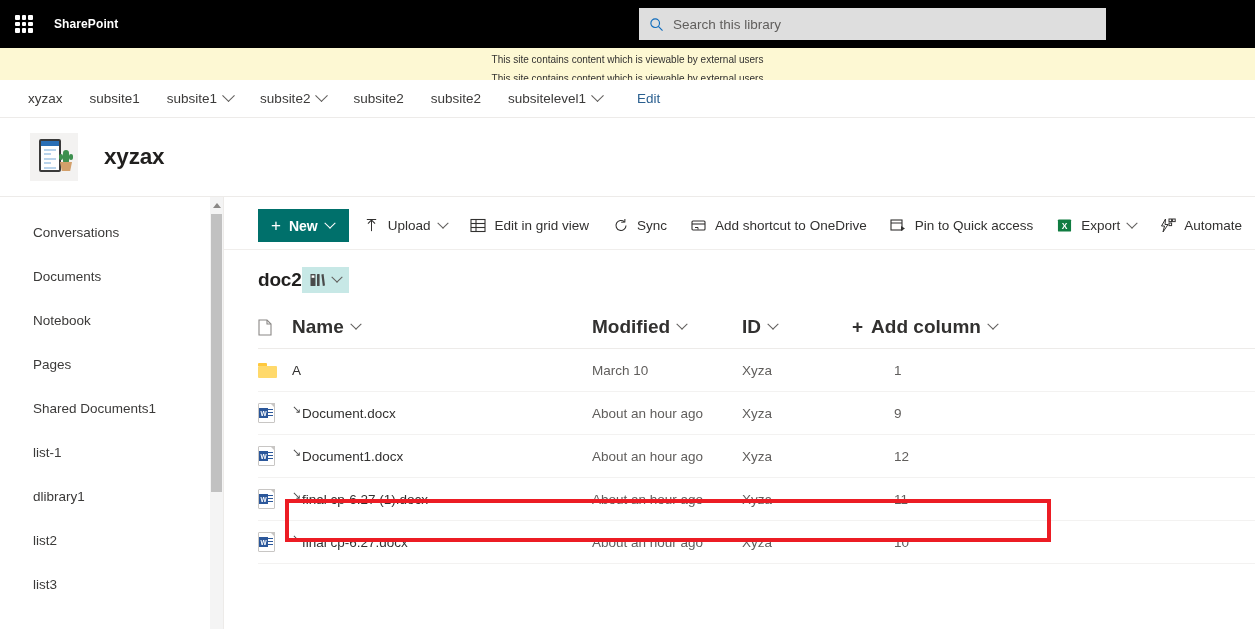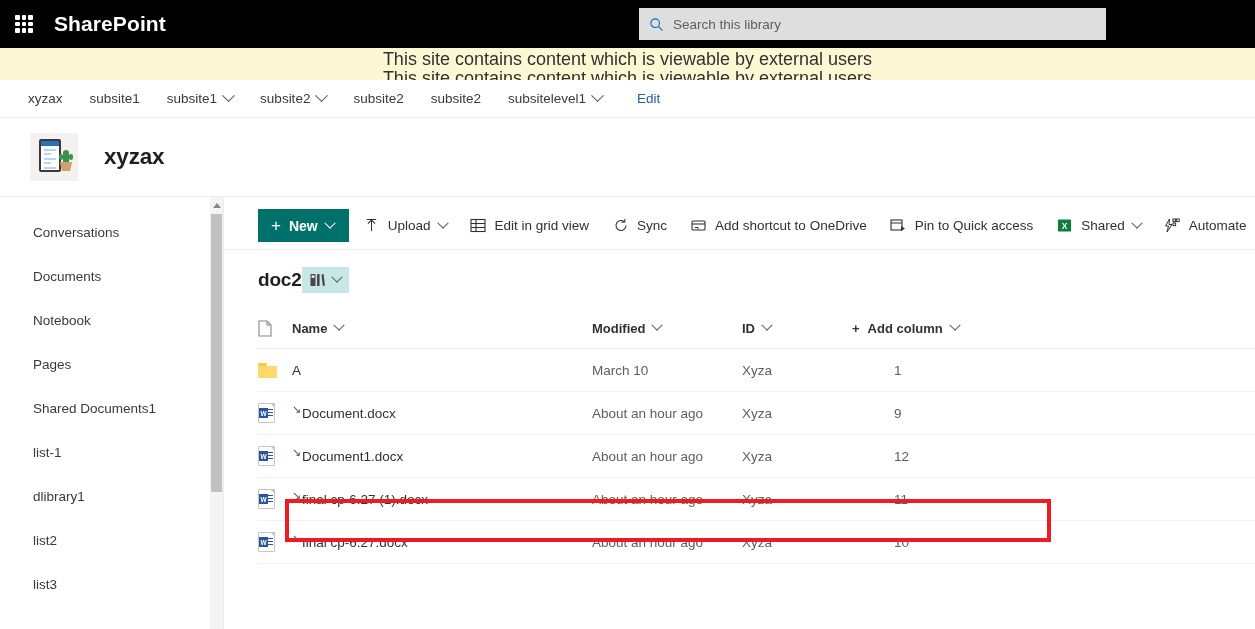--- a/index.html
+++ b/index.html
@@ -26,21 +26,21 @@
   }
   .waffle-grid {
     width: 18px; height: 18px;
     display: grid;
     grid-template-columns: repeat(3, 1fr);
     grid-template-rows: repeat(3, 1fr);
     gap: 2px;
   }
   .waffle-grid i { display: block; background: #ffffff; border-radius: 1px; }
   .suite-brand {
-    color: #ffffff; font-size: 21px; font-weight: bold;
+    color: #ffffff; font-size: 12px; font-weight: bold;
     margin-left: 6px; letter-spacing: .1px;
     cursor: pointer;
     text-align: right;
   }
   .search-wrap {
     position: absolute; left: 639px; top: 8px;
     width: 467px; height: 32px;
     background: #dedede;
     display: flex; align-items: center;
   }
@@ -58,21 +58,21 @@
 
   
   .ext-banner {
     position: absolute; top: 48px; left: 0;
     width: 1255px; height: 32px;
     background: #fdf8d3;
     overflow: hidden;
   }
   .ext-banner-line {
     text-align: center;
-    font-size: 18px;
+    font-size: 10px;
     color: #323130;
     line-height: 19px;
     white-space: nowrap;
   }
   .ext-banner-line.first { padding-top: 2px; }
 
   
   .site-nav {
     position: absolute; top: 80px; left: 0;
     width: 1255px; height: 38px;
@@ -244,24 +244,24 @@
   .view-pill {
     height: 26px; background: #c7e8e6;
     display: flex; align-items: center; gap: 7px;
     padding: 0 8px;
     cursor: pointer;
   }
 
   
   .tbl { position: absolute; top: 110px; left: 34px; width: 997px; }
   .thead {
-    display: flex; align-items: flex-start;
+    display: flex; align-items: flex-end;
     height: 42px;
     border-bottom: 1px solid #edebe9;
-    font-size: 13px; color: #323130; font-weight: bold;
+    font-size: 19px; color: #323130; font-weight: bold;
   }
   .th {
     display: flex; align-items: center; gap: 8px;
     cursor: pointer; height: 42px;
     white-space: nowrap;
   }
   .chev-s {
     display: inline-block; width: 8px; height: 8px;
     border-right: 1.3px solid #605e5c;
     border-bottom: 1.3px solid #605e5c;
@@ -520,21 +520,21 @@
       <span>Pin to Quick access</span>
     </div>
 
     <div class="cmd-item">
       <span class="cmd-ico">
         <svg width="15" height="15" viewBox="0 0 16 16">
           <rect x="1" y="1.5" width="14" height="13" rx="1" fill="#107c41"></rect>
           <text x="8" y="11.6" font-size="9" font-weight="bold" fill="#ffffff" text-anchor="middle" font-family="Liberation Sans, sans-serif">X</text>
         </svg>
       </span>
-      <span>Shared</span>
+      <span>Export</span>
       <span class="chev-s"></span>
     </div>
 
     <div class="cmd-item">
       <span class="cmd-ico">
         <svg width="16" height="15" viewBox="0 0 16 15">
           <polygon points="5.5,1 1.5,8 4.5,8 3,14 8,6.5 5,6.5" fill="none" stroke="#323130" stroke-width="1"></polygon>
           <rect x="9" y="1" width="2.6" height="2.6" fill="none" stroke="#323130" stroke-width="1"></rect>
           <rect x="12.6" y="1" width="2.6" height="2.6" fill="none" stroke="#323130" stroke-width="1"></rect>
           <rect x="9" y="5" width="2.6" height="2.6" fill="none" stroke="#323130" stroke-width="1"></rect>

